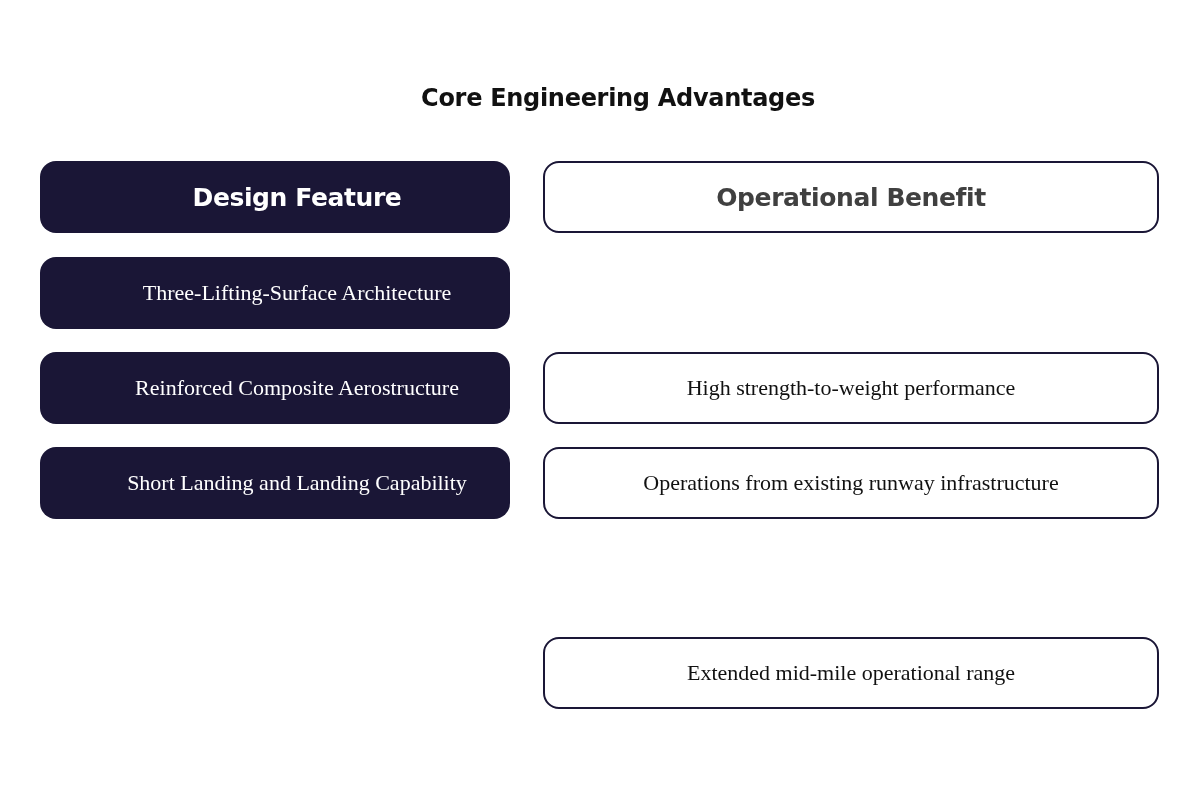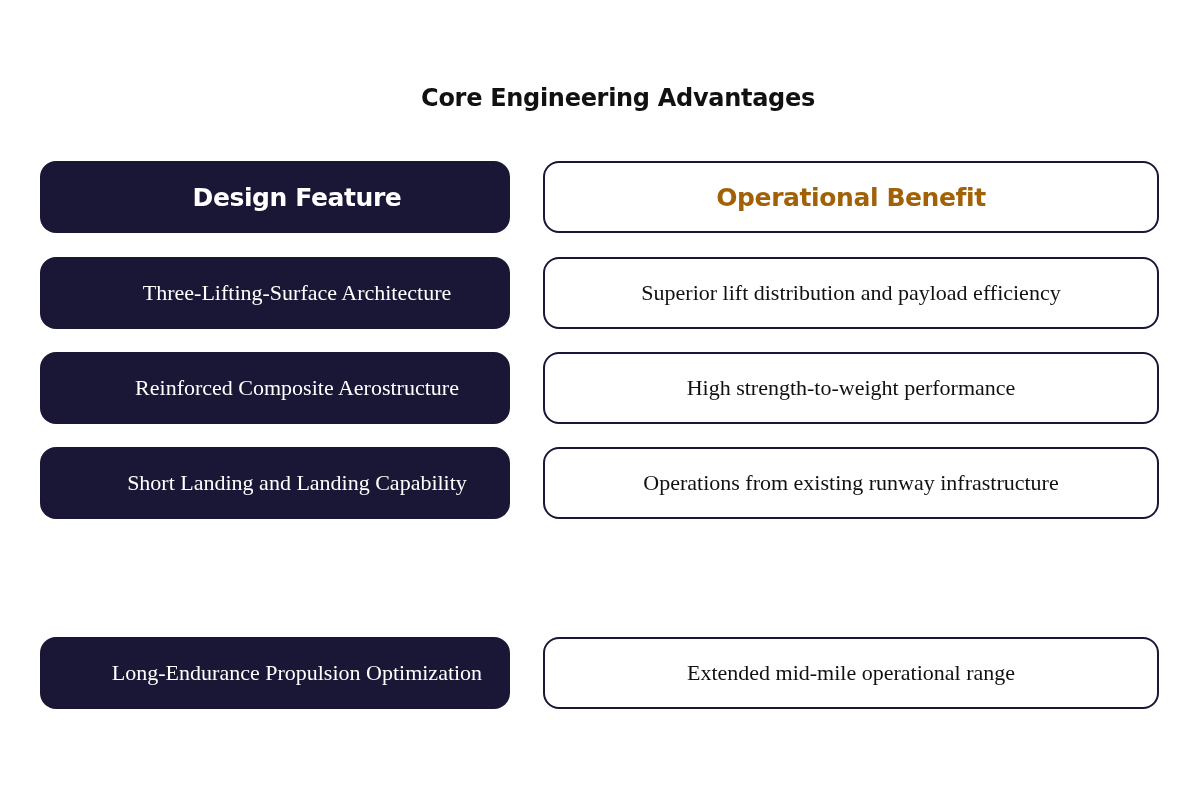--- a/index.html
+++ b/index.html
@@ -11,43 +11,40 @@
     }
     .row { position: absolute; left: 0; width: 1200px; height: 72px; }
     .cell {
       position: absolute; top: 0; height: 72px; box-sizing: border-box;
       display: flex; align-items: center; justify-content: center;
       border-radius: 16px; text-align: center;
     }
     .left { left: 40px; width: 470px; background: #1a1636; color: #ffffff; padding-left: 44px; }
     .right { left: 543px; width: 616px; background: #ffffff; color: #111111; border: 2.5px solid #1a1636; }
     .hdr { font-family: "DejaVu Sans", sans-serif; font-weight: bold; font-size: 25px; letter-spacing: -0.4px; }
-    .right .hdr { color: #a16207; }
+    .right .hdr { color: #404040; }
     .body { font-family: "Liberation Serif", serif; font-size: 22px; }
   </style>
 </head>
 <body>
 
 <div class="title">Core Engineering Advantages</div>
 
 <div class="row" style="top:161px;">
   <div class="cell left">
     <span class="hdr">Design Feature</span>
   </div>
   <div class="cell right">
     <span class="hdr">Operational Benefit</span>
   </div>
 </div>
 
 <div class="row" style="top:257px;">
   <div class="cell left">
     <span class="body">Three-Lifting-Surface Architecture</span>
-  </div>
-  <div class="cell right">
-    <span class="body">Superior lift distribution and payload efficiency</span>
   </div>
 </div>
 
 <div class="row" style="top:352px;">
   <div class="cell left">
     <span class="body">Reinforced Composite Aerostructure</span>
   </div>
   <div class="cell right">
     <span class="body">High strength-to-weight performance</span>
   </div>
@@ -59,19 +56,16 @@
   </div>
   <div class="cell right">
     <span class="body">Operations from existing runway infrastructure</span>
   </div>
 </div>
 
 <div class="row" style="top:542px;">
 </div>
 
 <div class="row" style="top:637px;">
-  <div class="cell left">
-    <span class="body">Long-Endurance Propulsion Optimization</span>
-  </div>
   <div class="cell right">
     <span class="body">Extended mid-mile operational range</span>
   </div>
 </div>
 
 </body></html>

